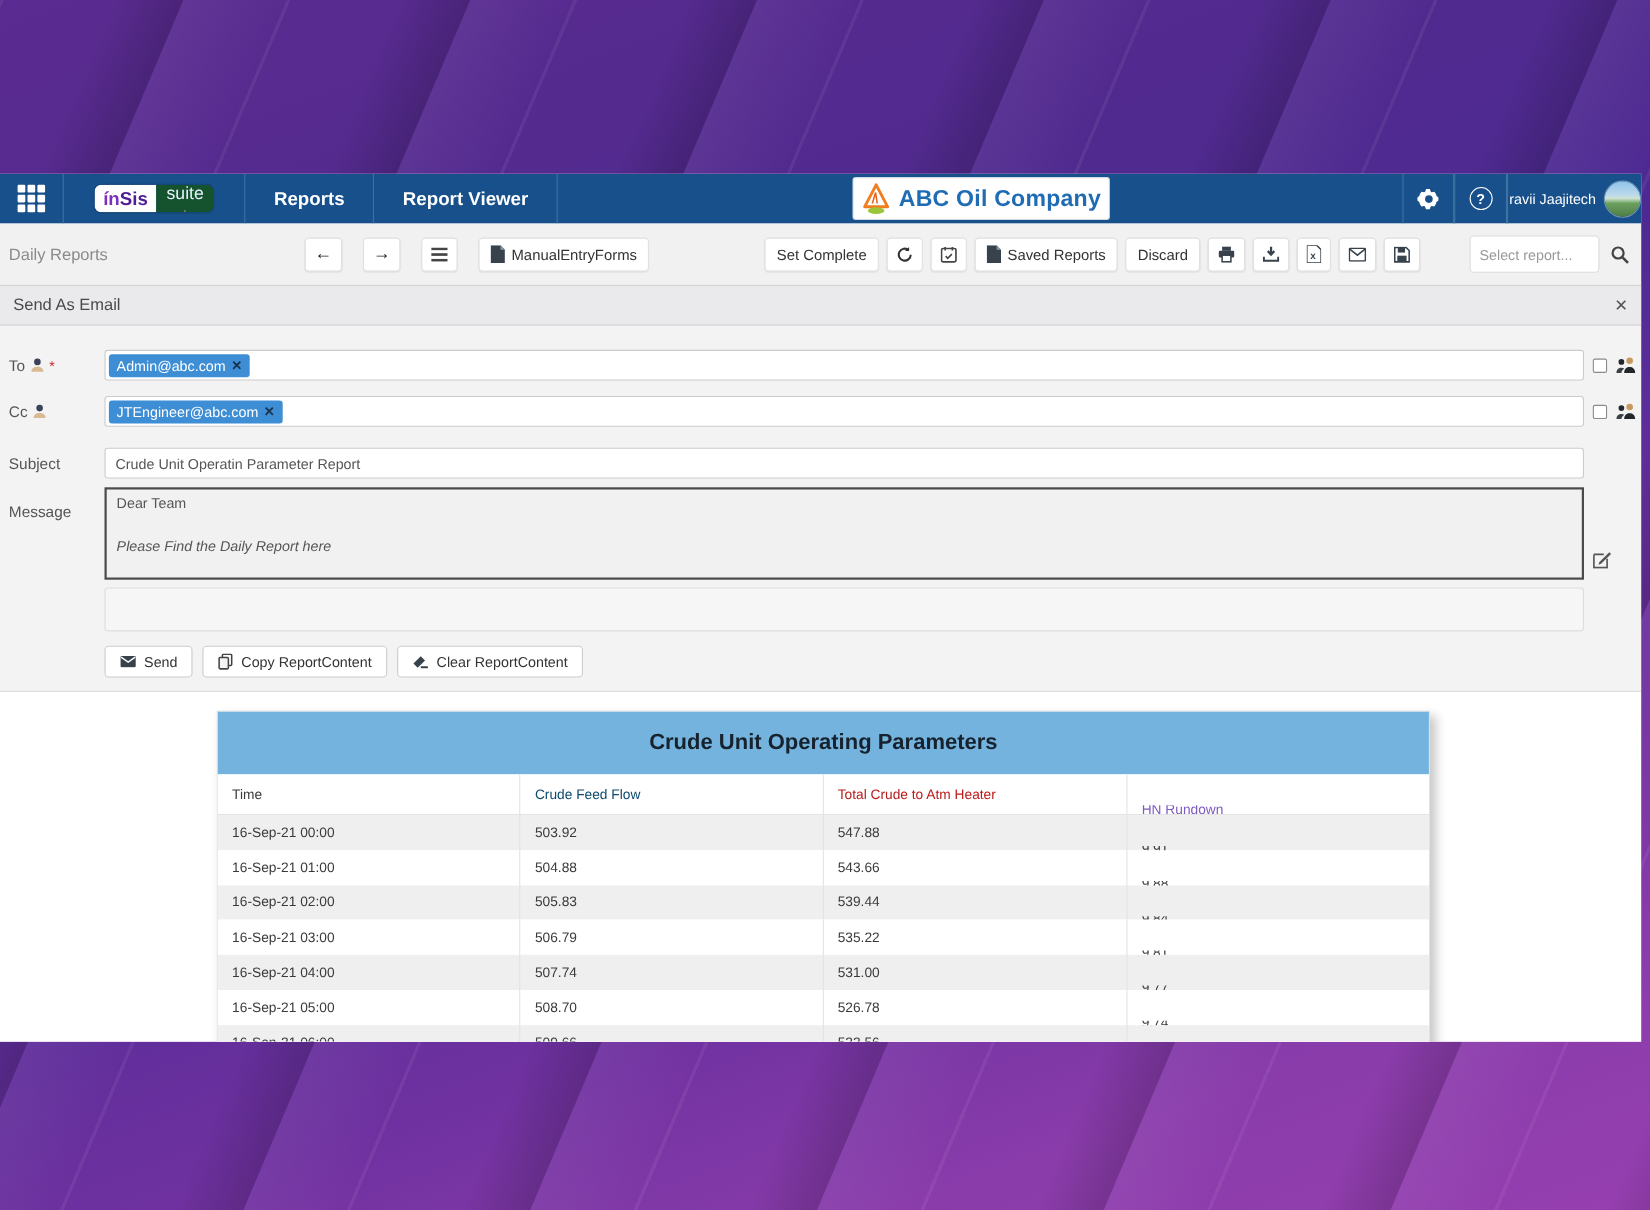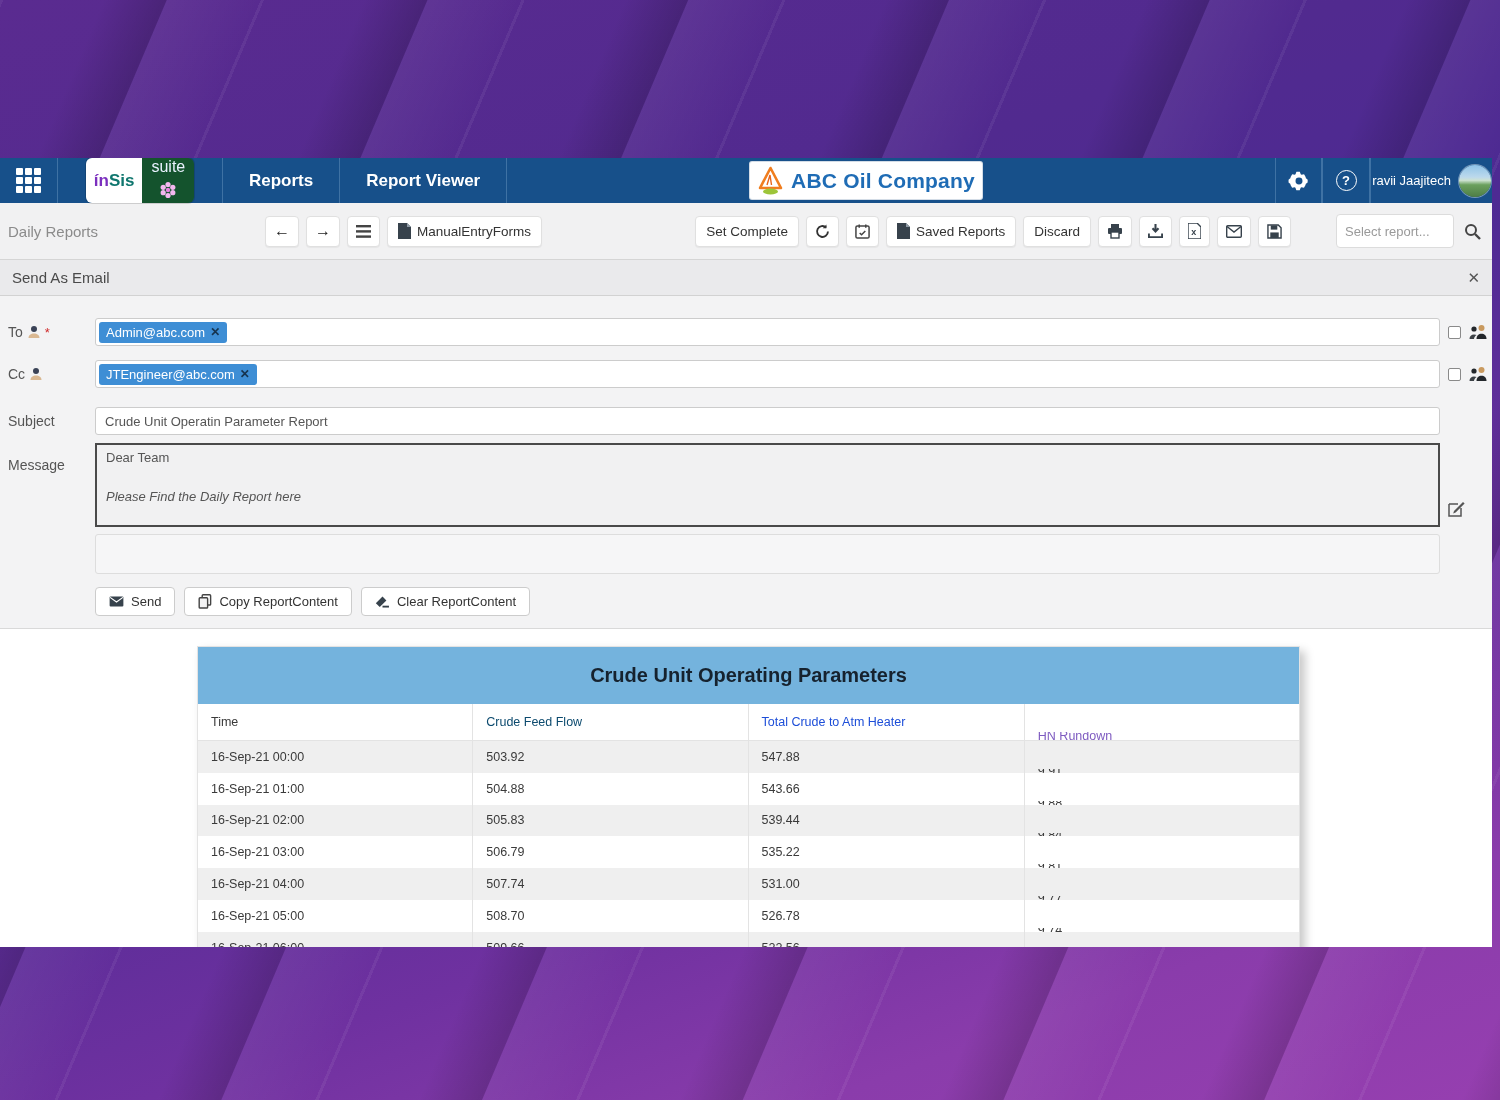--- a/index.html
+++ b/index.html
@@ -19,40 +19,40 @@
   
   .app { position:absolute; left:0; top:158px; width:1492px; height:789px; background:#ffffff; display:flex; flex-direction:column; overflow:hidden; }
 
   
   .navbar { height:45px; background:#17508a; display:flex; align-items:stretch; color:#fff; position:relative; flex:none; }
   .nav-cell { display:flex; align-items:center; justify-content:center; border-right:1px solid #3f72a4; }
   .nav-grid { width:58px; }
   .grid-icon { display:grid; grid-template-columns:repeat(3,7px); grid-template-rows:repeat(3,7px); gap:2px; }
   .grid-icon span { background:#fff; border-radius:1px; }
   .nav-logo { width:165px; }
-  .brand-pill { display:flex; height:45px; border-radius:6px; overflow:hidden; box-shadow:0 0 0 1px rgba(0,0,0,0.15); }
+  .brand-pill { display:flex; height:25px; border-radius:6px; overflow:hidden; box-shadow:0 0 0 1px rgba(0,0,0,0.15); }
   .brand-left { background:#fff; display:flex; align-items:center; padding:0 8px; font-size:17px; font-weight:bold; }
   .brand-left .p1 { color:#7b2fbe; }
-  .brand-left .p2 { color:#0f766e; }
+  .brand-left .p2 { color:#4c1d95; }
   .brand-right { background:#14532d; color:#eaf2ff; display:flex; align-items:center; gap:5px; padding:0 9px; font-size:16px;flex-direction:column; }
   .nav-menu { padding:0 26px; font-size:17px; font-weight:600; cursor:pointer; }
   .nav-spacer { flex:1; border-right:none; }
-  .company-badge { position:absolute; left:750px; top:4px; width:232px; height:37px; background:#fff; display:flex; align-items:center; justify-content:center; gap:7px; border-radius:2px; box-shadow:0 0 0 1px #d3dce6; }
+  .company-badge { position:absolute; left:776px; top:4px; width:232px; height:37px; background:#fff; display:flex; align-items:center; justify-content:center; gap:7px; border-radius:2px; box-shadow:0 0 0 1px #d3dce6; }
   .company-badge .txt { color:#1f6cb5; font-size:21px; font-weight:600; letter-spacing:0.2px; }
   .nav-right { border-left:1px solid #3f72a4; }
   .nav-gear { width:47px; cursor:pointer; }
   .nav-help { width:48px; cursor:pointer; }
   .help-circle { width:21px; height:21px; border:1.6px solid #fff; border-radius:50%; display:flex; align-items:center; justify-content:center; font-size:13px; font-weight:bold; color:#fff; }
   .nav-user { width:122px; gap:8px; padding:0 6px; border-right:none; cursor:pointer; }
   .nav-user .uname { font-size:13px; white-space:nowrap;text-align:center; }
   .avatar { width:32px; height:32px; border-radius:50%; flex:none;
     background: linear-gradient(to bottom, #8fc3e8 0%, #bcd9ec 38%, #cde2d2 48%, #6ba05e 62%, #4e7d46 100%); box-shadow:0 0 0 1px rgba(255,255,255,0.4); }
 
   
-  .toolbar { height:57px; background:#f1f1f2; border-bottom:1px solid #d5d5d5; display:flex; align-items:center; padding:16px 8px; gap:7px; flex:none; }
+  .toolbar { height:57px; background:#f1f1f2; border-bottom:1px solid #d5d5d5; display:flex; align-items:center; padding:16px 8px; gap:19px; flex:none; }
   .tb-title { width:250px; font-size:15px; color:#8b8b8b; flex:none; }
   .tbtn { height:31px; background:#fff; border:1px solid #e0e0e0; border-radius:4px; display:inline-flex; align-items:center; gap:6px; padding:0 10px; font-size:13.5px; color:#333; cursor:pointer; box-shadow:0 1px 1px rgba(0,0,0,0.05); white-space:nowrap; }
   .tbtn.icon-only { padding:0 8px; }
   .tb-right { margin-left:auto; display:flex; align-items:center; gap:7px; }
   .arrow-glyph { font-size:16px; font-weight:bold; color:#222; line-height:1; }
   .select-report { height:34px; width:118px; border:1px solid #dcdcdc; border-radius:4px; background:#fff; font-size:13px; color:#555; padding:0 8px; font-family:"Liberation Sans", sans-serif;margin-left:38px; }
   .select-report::placeholder { color:#9a9a9a; }
   .search-btn { background:none; border:none; cursor:pointer; display:flex; align-items:center; padding:0 3px; }
 
   
@@ -365,21 +365,21 @@
       </button>
     </div>
   </div>
 
   <div class="content">
     <div class="rtable">
       <div class="rt-title" style="background: rgb(116, 179, 221);">Crude Unit Operating Parameters</div>
       <div class="rt-head" id="table-head">
           <div class="tcell" style="color: rgb(58, 58, 58);">Time</div>
           <div class="tcell" style="color: #0c4a6e;">Crude Feed Flow</div>
-          <div class="tcell" style="color: #1d4ed8;">Total Crude to Atm Heater</div>
+          <div class="tcell" style="color: #b91c1c;">Total Crude to Atm Heater</div>
           <div class="tcell" style="color: rgb(126, 91, 192);">HN Rundown</div>
         </div>
       <div id="table-body">
           <div class="trow even">
             <div class="tcell">16-Sep-21 00:00</div>
             <div class="tcell">503.92</div>
             <div class="tcell">547.88</div>
             <div class="tcell">9.91</div>
           </div>
           <div class="trow odd">

